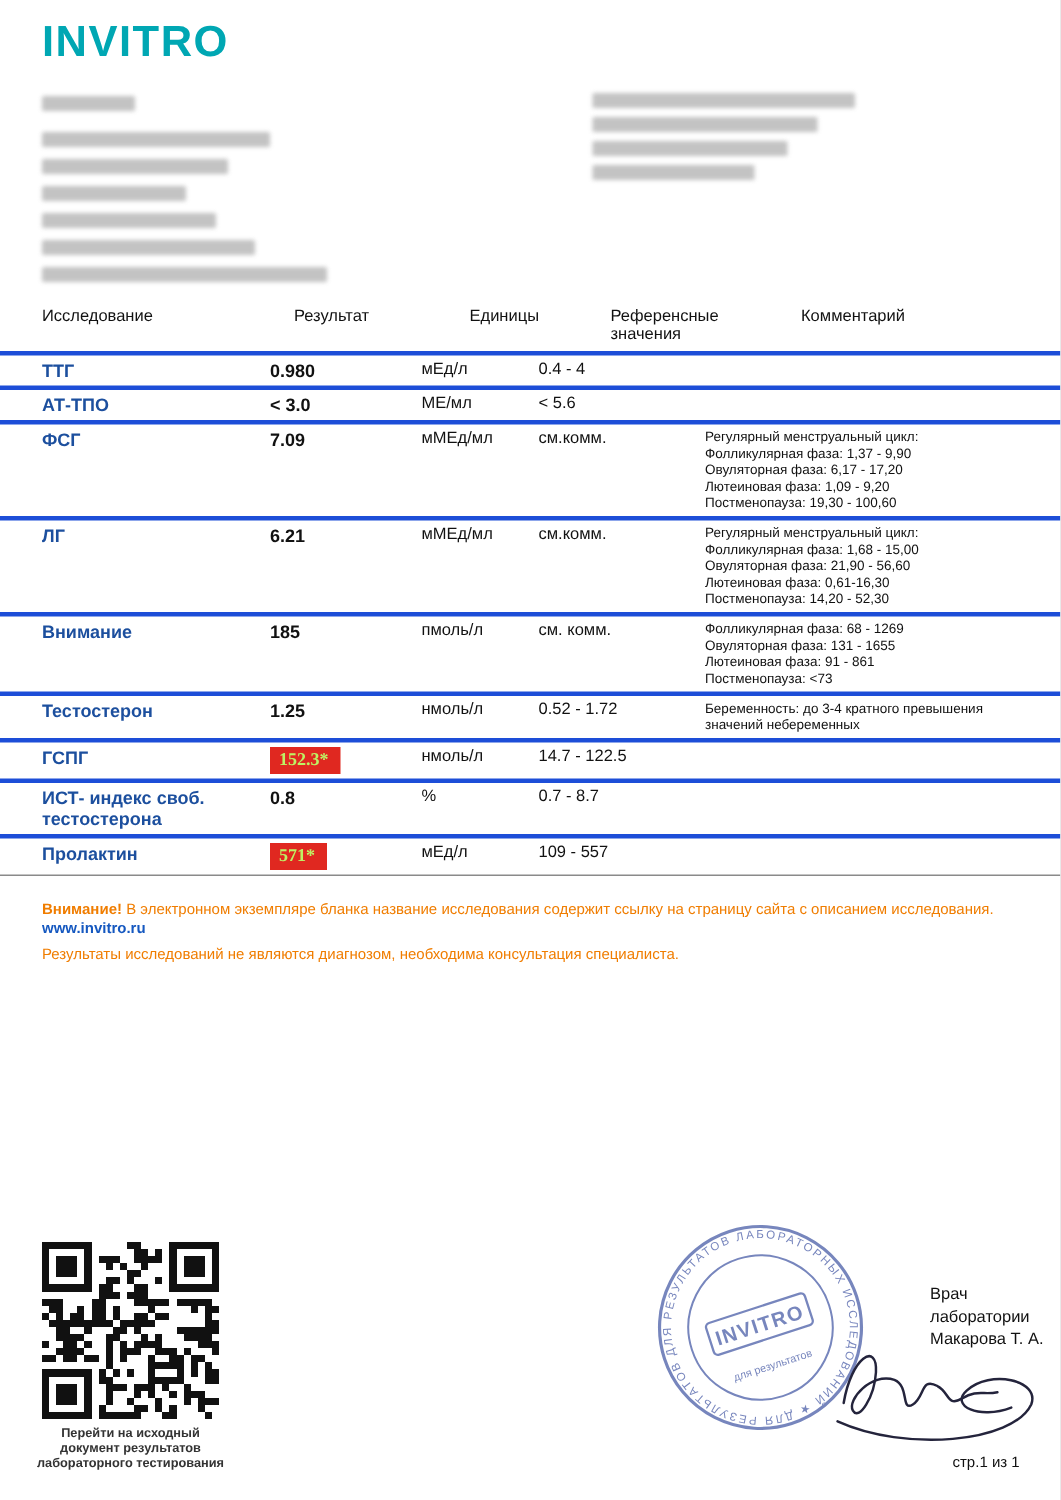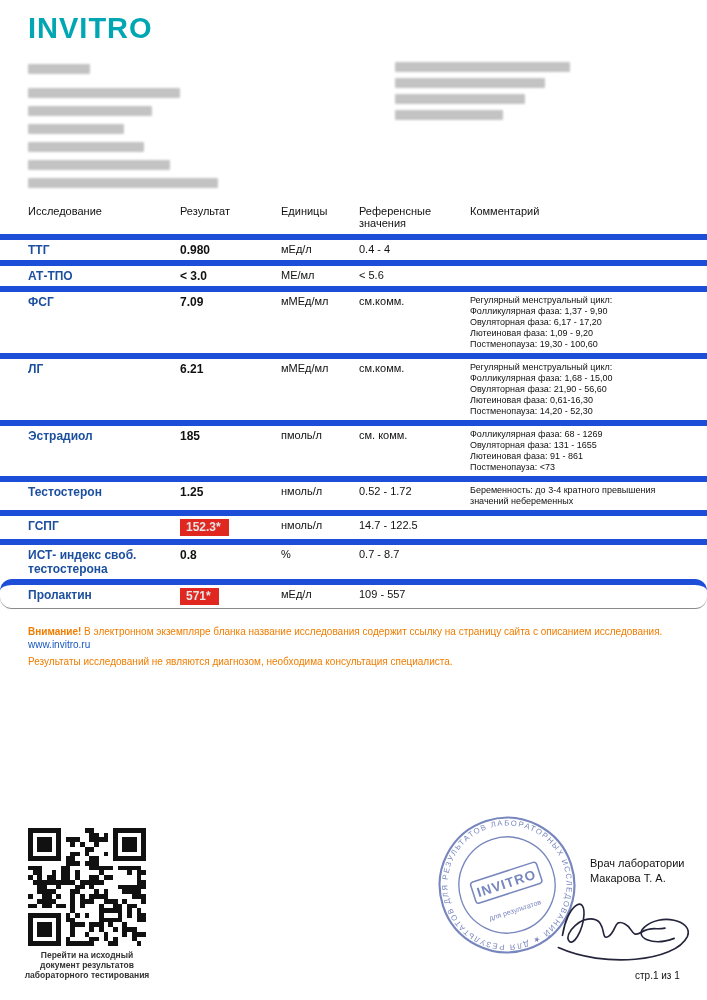--- a/index.html
+++ b/index.html
@@ -4,44 +4,44 @@
 <style>
   html,body{margin:0;padding:0;background:#e9e9e9;}
   .page{position:relative;width:707px;height:1000px;margin:0 auto;background:#fff;
         font-family:"Liberation Sans",sans-serif;color:#111;overflow:hidden;outline:1px solid #ccc;}
   .logo{position:absolute;left:28px;top:12px;font-size:29px;font-weight:bold;
         letter-spacing:1px;color:#00a7b3;}
   .redact{position:absolute;height:10px;background:#bdbdbd;filter:blur(1.3px);opacity:.9;border-radius:1px;}
 
   .content{position:absolute;left:0;right:0;top:202px;}
   .trow{display:grid;grid-template-columns:152px 101px 78px 111px 1fr;
-        padding:3px 16px 3px 28px;border-top:6px solid #1d4ed8;align-items:start;}
-  .thead{border-top:none;padding-bottom:5px;font-size:11px;color:#111;}
+        padding:3px 16px 3px 28px;border-top:3px solid #1d4ed8;align-items:start;}
+  .thead{border-top:none;padding-bottom:5px;font-size:11px;color:#111;gap:16px;}
   .thead div{font-weight:normal;}
-  .tablewrap .trow:last-of-type{border-bottom:1px solid #8a8a8a;border-radius:12px;}
+  .tablewrap .trow:last-of-type{border-bottom:1px solid #8a8a8a;}
   .cname{color:#1c4f9e;font-weight:bold;font-size:12px;white-space:pre-line;line-height:14px;}
   .cres{font-weight:bold;font-size:12px;}
-  .cres .hl{background:#e02820;color:#e5e5e5;padding:1px 8px 2px 6px;display:inline-block;}
+  .cres .hl{background:#e02820;color:#bef264;padding:1px 8px 2px 6px;display:inline-block;font-family:Liberation Serif, serif;}
   .cunit,.cref{font-size:11px;}
   .ccom{font-size:9px;line-height:11px;white-space:pre-line;}
   .hdr-ref{white-space:pre-line;}
 
   .footnote{margin:7px 0 0 28px;font-size:10px;}
   .notice{margin:16px 16px 0 28px;font-size:10px;color:#f07d00;line-height:13px;}
   .notice b{color:#f07d00;}
-  .notice .lnk{color:#1558c0;font-weight:normal;text-decoration:none;}
+  .notice .lnk{color:#1558c0;font-weight:bold;text-decoration:none;}
   .notice2{margin-top:4px;}
 
   .qr{position:absolute;left:28px;top:828px;width:118px;height:118px;}
   .qr-caption{position:absolute;left:18px;top:950px;width:138px;text-align:center;
               font-size:8.5px;line-height:10px;color:#333;white-space:pre-line;font-weight:bold;}
 
   .stampwrap{position:absolute;left:432px;top:810px;width:150px;height:150px;
              transform:rotate(-18deg);opacity:.8;}
-  .doctor{position:absolute;left:590px;top:856px;font-size:11px;line-height:15px;color:#111;}
+  .doctor{position:absolute;left:620px;top:856px;font-size:11px;line-height:15px;color:#111;}
   .signature{position:absolute;left:550px;top:882px;width:152px;height:82px;}
   .pagenum{position:absolute;left:635px;top:970px;font-size:10px;color:#111;}
 </style>
 </head>
 <body>
 
 <div class="page">
 
   <div class="logo">INVITRO</div>
 
@@ -102,21 +102,21 @@
         <div class="cunit">мМЕд/мл</div>
         <div class="cref">см.комм.</div>
         <div class="ccom">Регулярный менструальный цикл:
 Фолликулярная фаза: 1,68 - 15,00
 Овуляторная фаза: 21,90 - 56,60
 Лютеиновая фаза: 0,61-16,30
 Постменопауза: 14,20 - 52,30</div>
       </div>
 
       <div class="trow">
-        <div class="cname">Эстрадиол</div>
+        <div class="cname">Внимание</div>
         <div class="cres"><span>185</span></div>
         <div class="cunit">пмоль/л</div>
         <div class="cref">см. комм.</div>
         <div class="ccom">Фолликулярная фаза: 68 - 1269
 Овуляторная фаза: 131 - 1655
 Лютеиновая фаза: 91 - 861
 Постменопауза: &lt;73</div>
       </div>
 
       <div class="trow">

